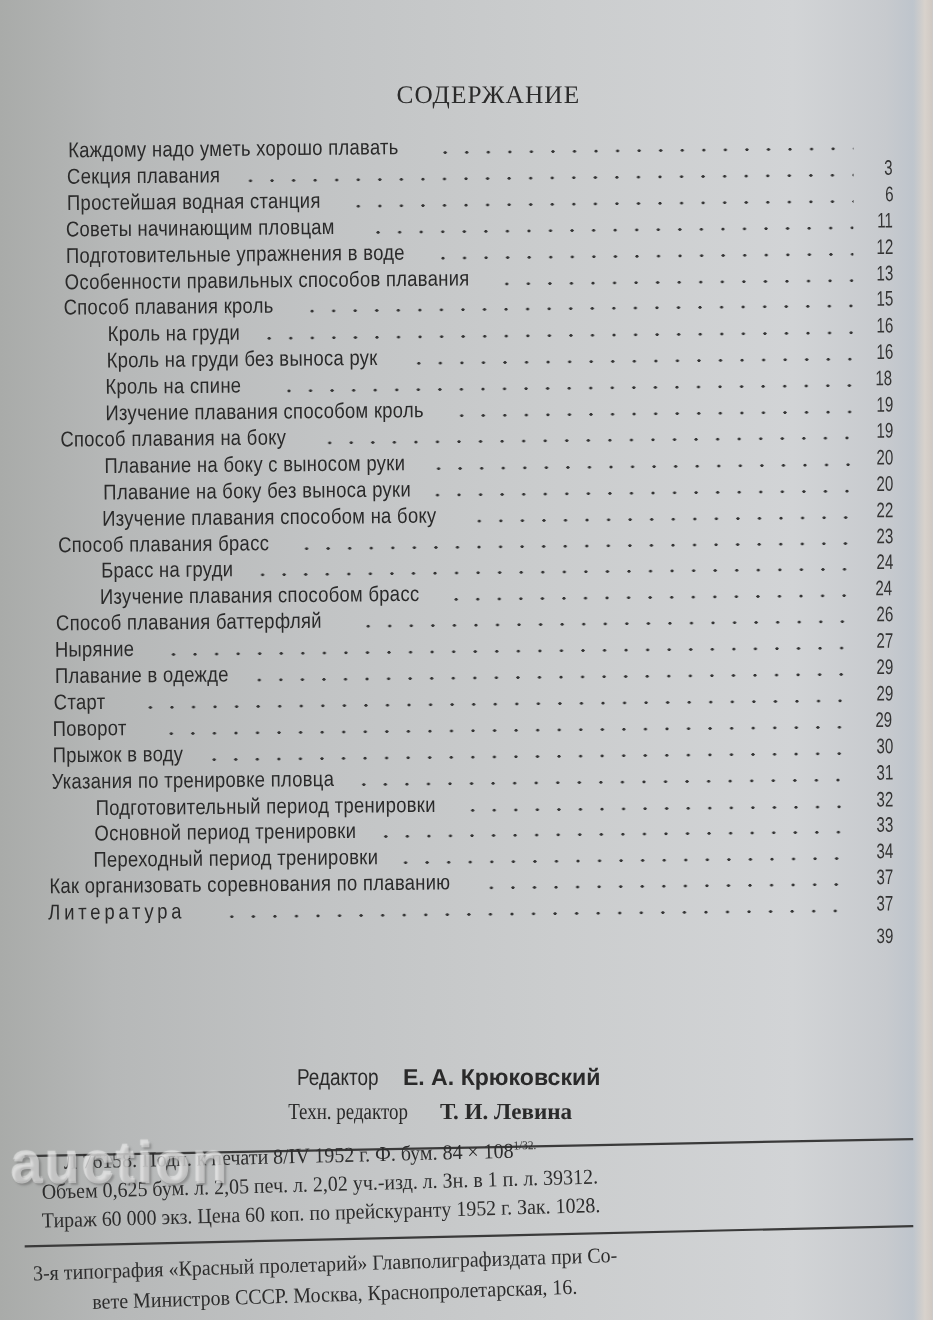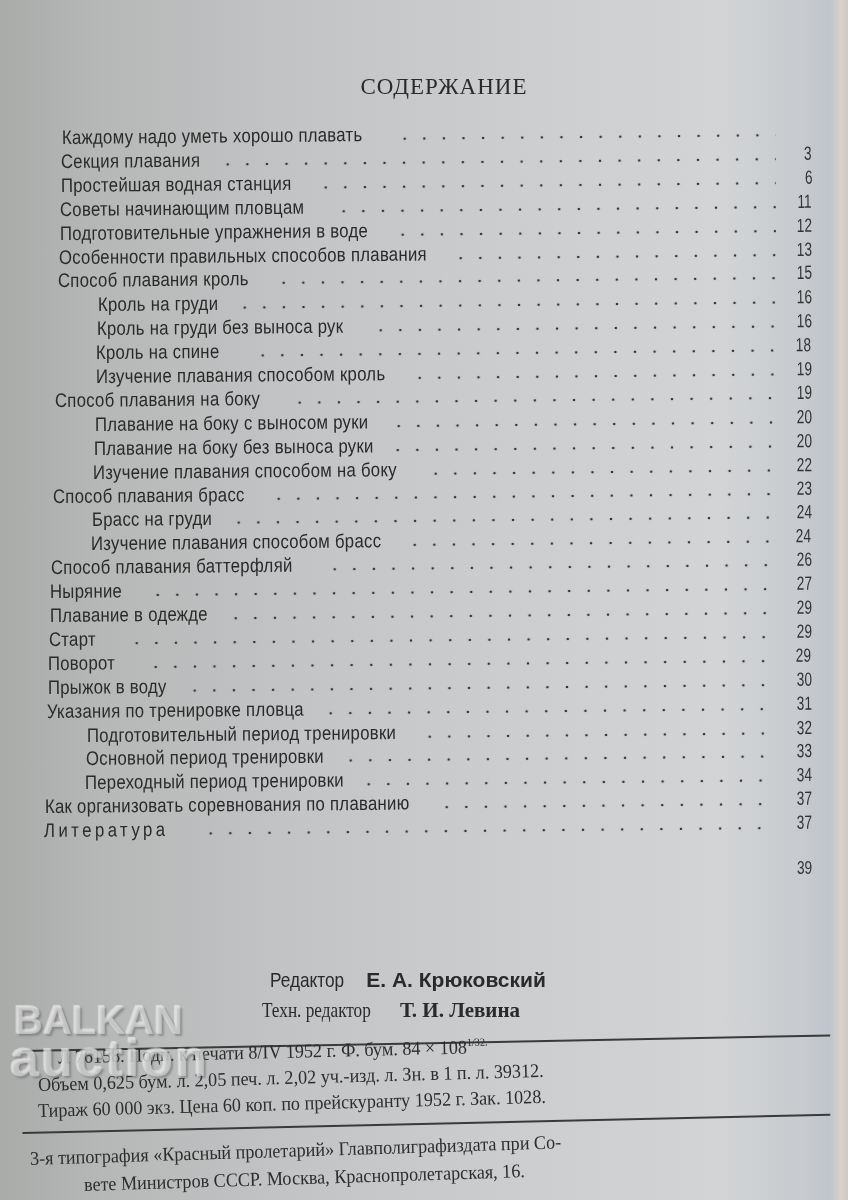--- a/index.html
+++ b/index.html
@@ -208,21 +208,21 @@
     <div class="toc-row" style="top: 669.2px; left: 44.64px; width: 767.36px; transform: rotate(-0.55deg);">
       <span class="toc-label">Как организовать соревнования по плаванию</span>
       <span class="toc-dots" style="left: 392px; width: 339px;"></span>
       <span class="toc-page">37</span>
     </div>
     <div class="toc-row spaced" style="top: 693.1px; left: 44.02px; width: 767.98px; transform: rotate(-0.55deg);">
       <span class="toc-label">Литература</span>
       <span class="toc-dots" style="left: 156.8px; width: 575.2px;"></span>
       <span class="toc-page">37</span>
     </div>
-    <div class="toc-row" style="top: 731px; left: 700px; width: 112px;">
+    <div class="toc-row" style="top: 715px; left: 700px; width: 112px;">
       <span class="toc-page">39</span>
     </div>
   </div>
 
 <div class="imprint">
   <div class="credit" style="left:270px; top:968px;">
     <span class="c-role">Редактор</span>
     <b>Е. А. Крюковский</b>
   </div>
   <div class="credit" style="left:262px; top:998px;font-family:Liberation Serif, serif;">
@@ -234,15 +234,14 @@
 
   <div class="pub-line" style="left:58px; top:1046px; transform:rotate(-1.4deg) scaleX(0.93);"><span>Л 76158. Подп. к печати 8/IV 1952 г. Ф. бум. 84 × 108</span><sup>1/32.</sup></div>
   <div class="pub-line" style="left:38px; top:1074px; transform:rotate(-1.6deg) scaleX(0.93);">Объем 0,625 бум. л. 2,05 печ. л. 2,02 уч.-изд. л. Зн. в 1 п. л. 39312.</div>
   <div class="pub-line" style="left:38px; top:1100px; transform:rotate(-1.6deg) scaleX(0.93);">Тираж 60 000 экз. Цена 60 коп. по прейскуранту 1952 г. Зак. 1028.</div>
 
   <div class="rule" style="left:22px; top:1112px; width:808px; transform:rotate(-1.3deg) translateY(20px);"></div>
 
   <div class="pub-line" style="left:30px; top:1148px; transform:rotate(-1.8deg) scaleX(0.93);">3-я типография «Красный пролетарий» Главполиграфиздата при Со-</div>
   <div class="pub-line" style="left:84px; top:1174px; transform:rotate(-1.8deg) scaleX(0.93);">вете Министров СССР. Москва, Краснопролетарская, 16.</div>
 
-  <div class="watermark" style="left:14px; top:998px; font-size:40px;">BALKAN</div>
   <div class="watermark" style="left:10px; top:1028px; font-size:52px; letter-spacing:2px;">auction</div>
 </div>
 
 </body></html>

